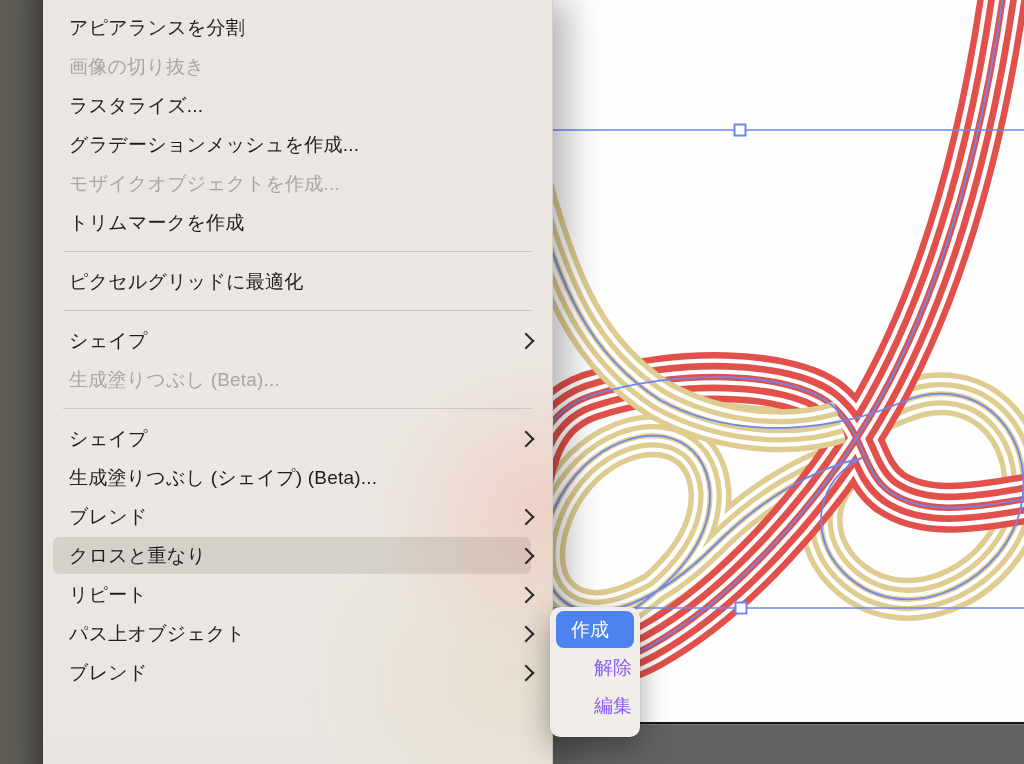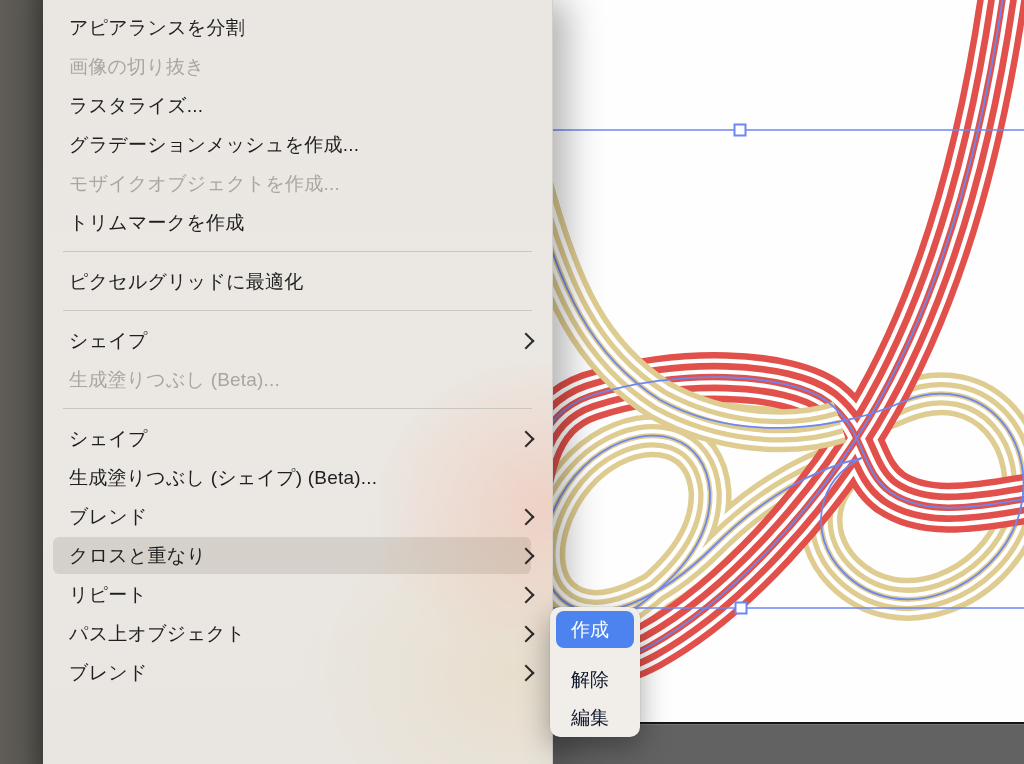--- a/index.html
+++ b/index.html
@@ -47,25 +47,25 @@
     background:#cac7c1;
   }
   
   .submenu{
     position:absolute;left:550px;top:607px;width:90px;height:130px;z-index:4;
     background:#f1eeea;border-radius:10px;
     box-shadow:0 10px 30px rgba(0,0,0,0.35),0 0 0 0.5px rgba(0,0,0,0.08);
     padding-top:4px;box-sizing:border-box;
   }
   .smi{
-    height:38px;line-height:38px;font-size:19px;color:#0f172a;
-    padding-left:21px;white-space:nowrap;
+    height:38px;line-height:38px;font-size:19px;color:#8b5cf6;
+    padding-left:21px;white-space:nowrap;margin-left:23px;
   }
   .smi.sel{
-    height:37px;line-height:37px;margin:0 6px 13px 6px;border-radius:8px;
+    height:37px;line-height:37px;margin:0 6px 1px 6px;border-radius:8px;
     background:var(--sel-blue,#4c83ee);color:#ffffff;padding-left:15px;
   }
 </style>
 </head>
 <body>
 
 <svg id="canvas-svg" width="1024" height="764" viewBox="0 0 1024 764">
   <defs>
     <clipPath id="abclip">
         <rect x="0" y="0" width="1024" height="722"></rect>

